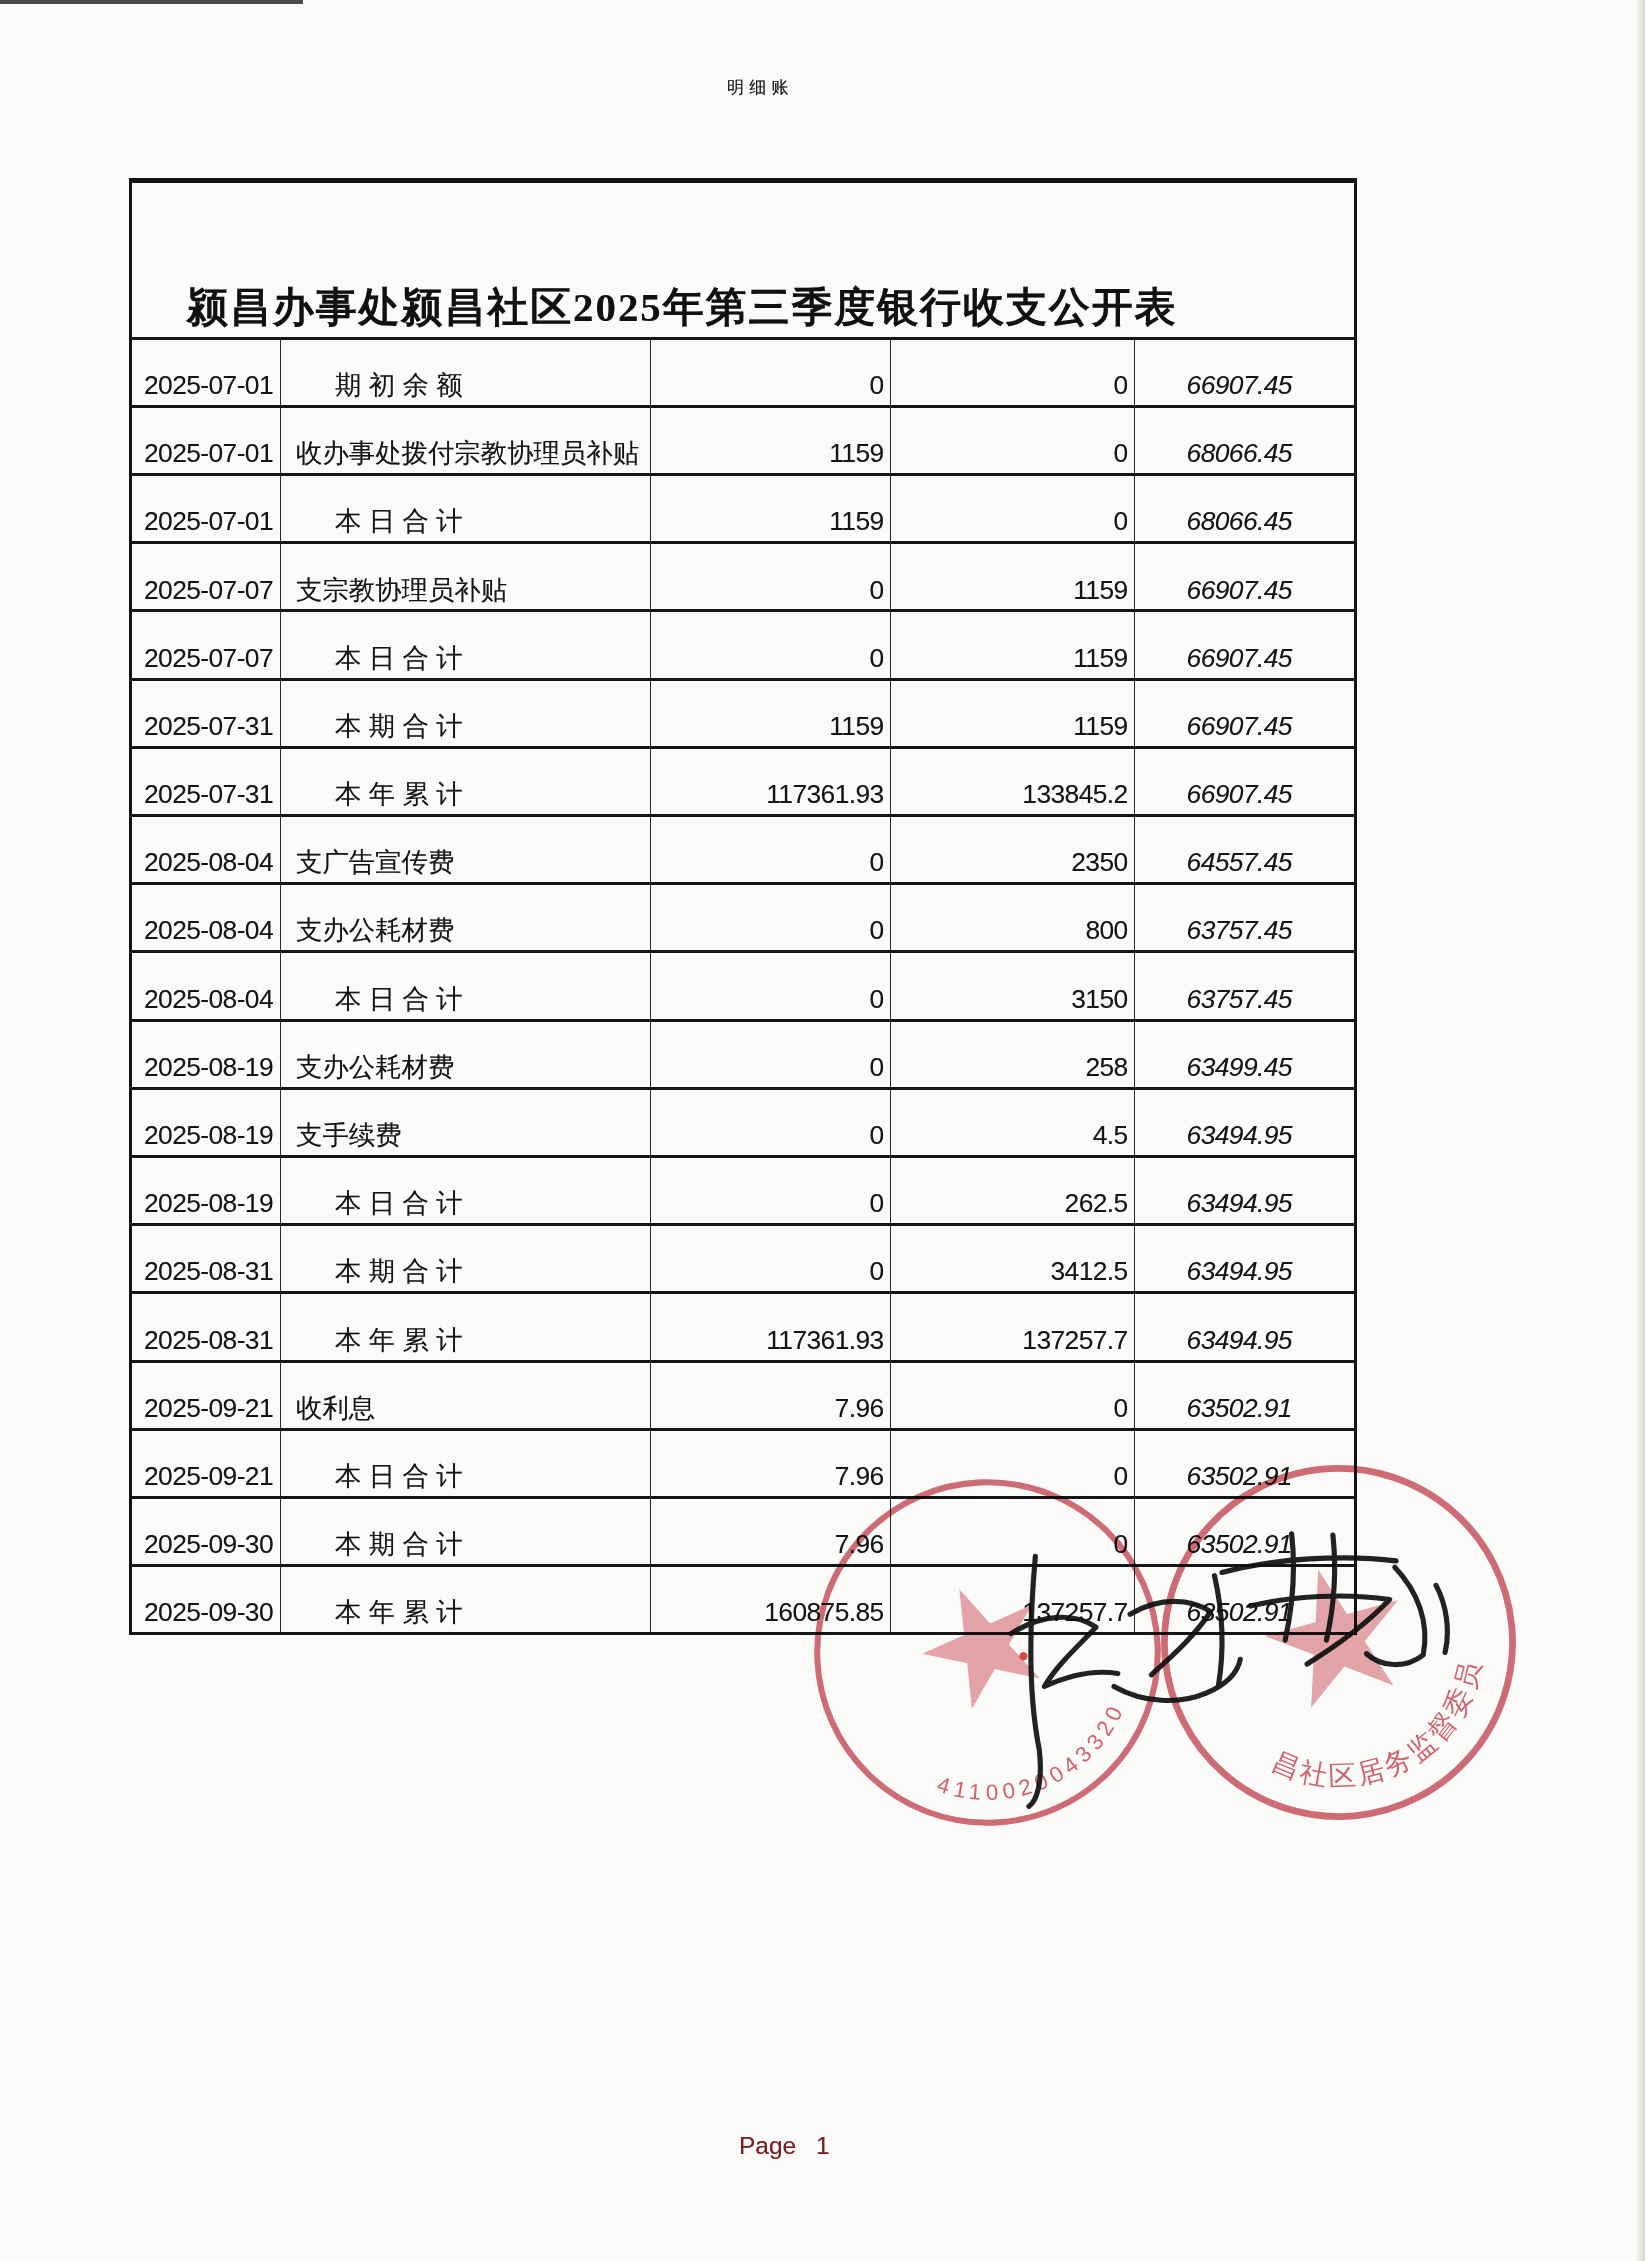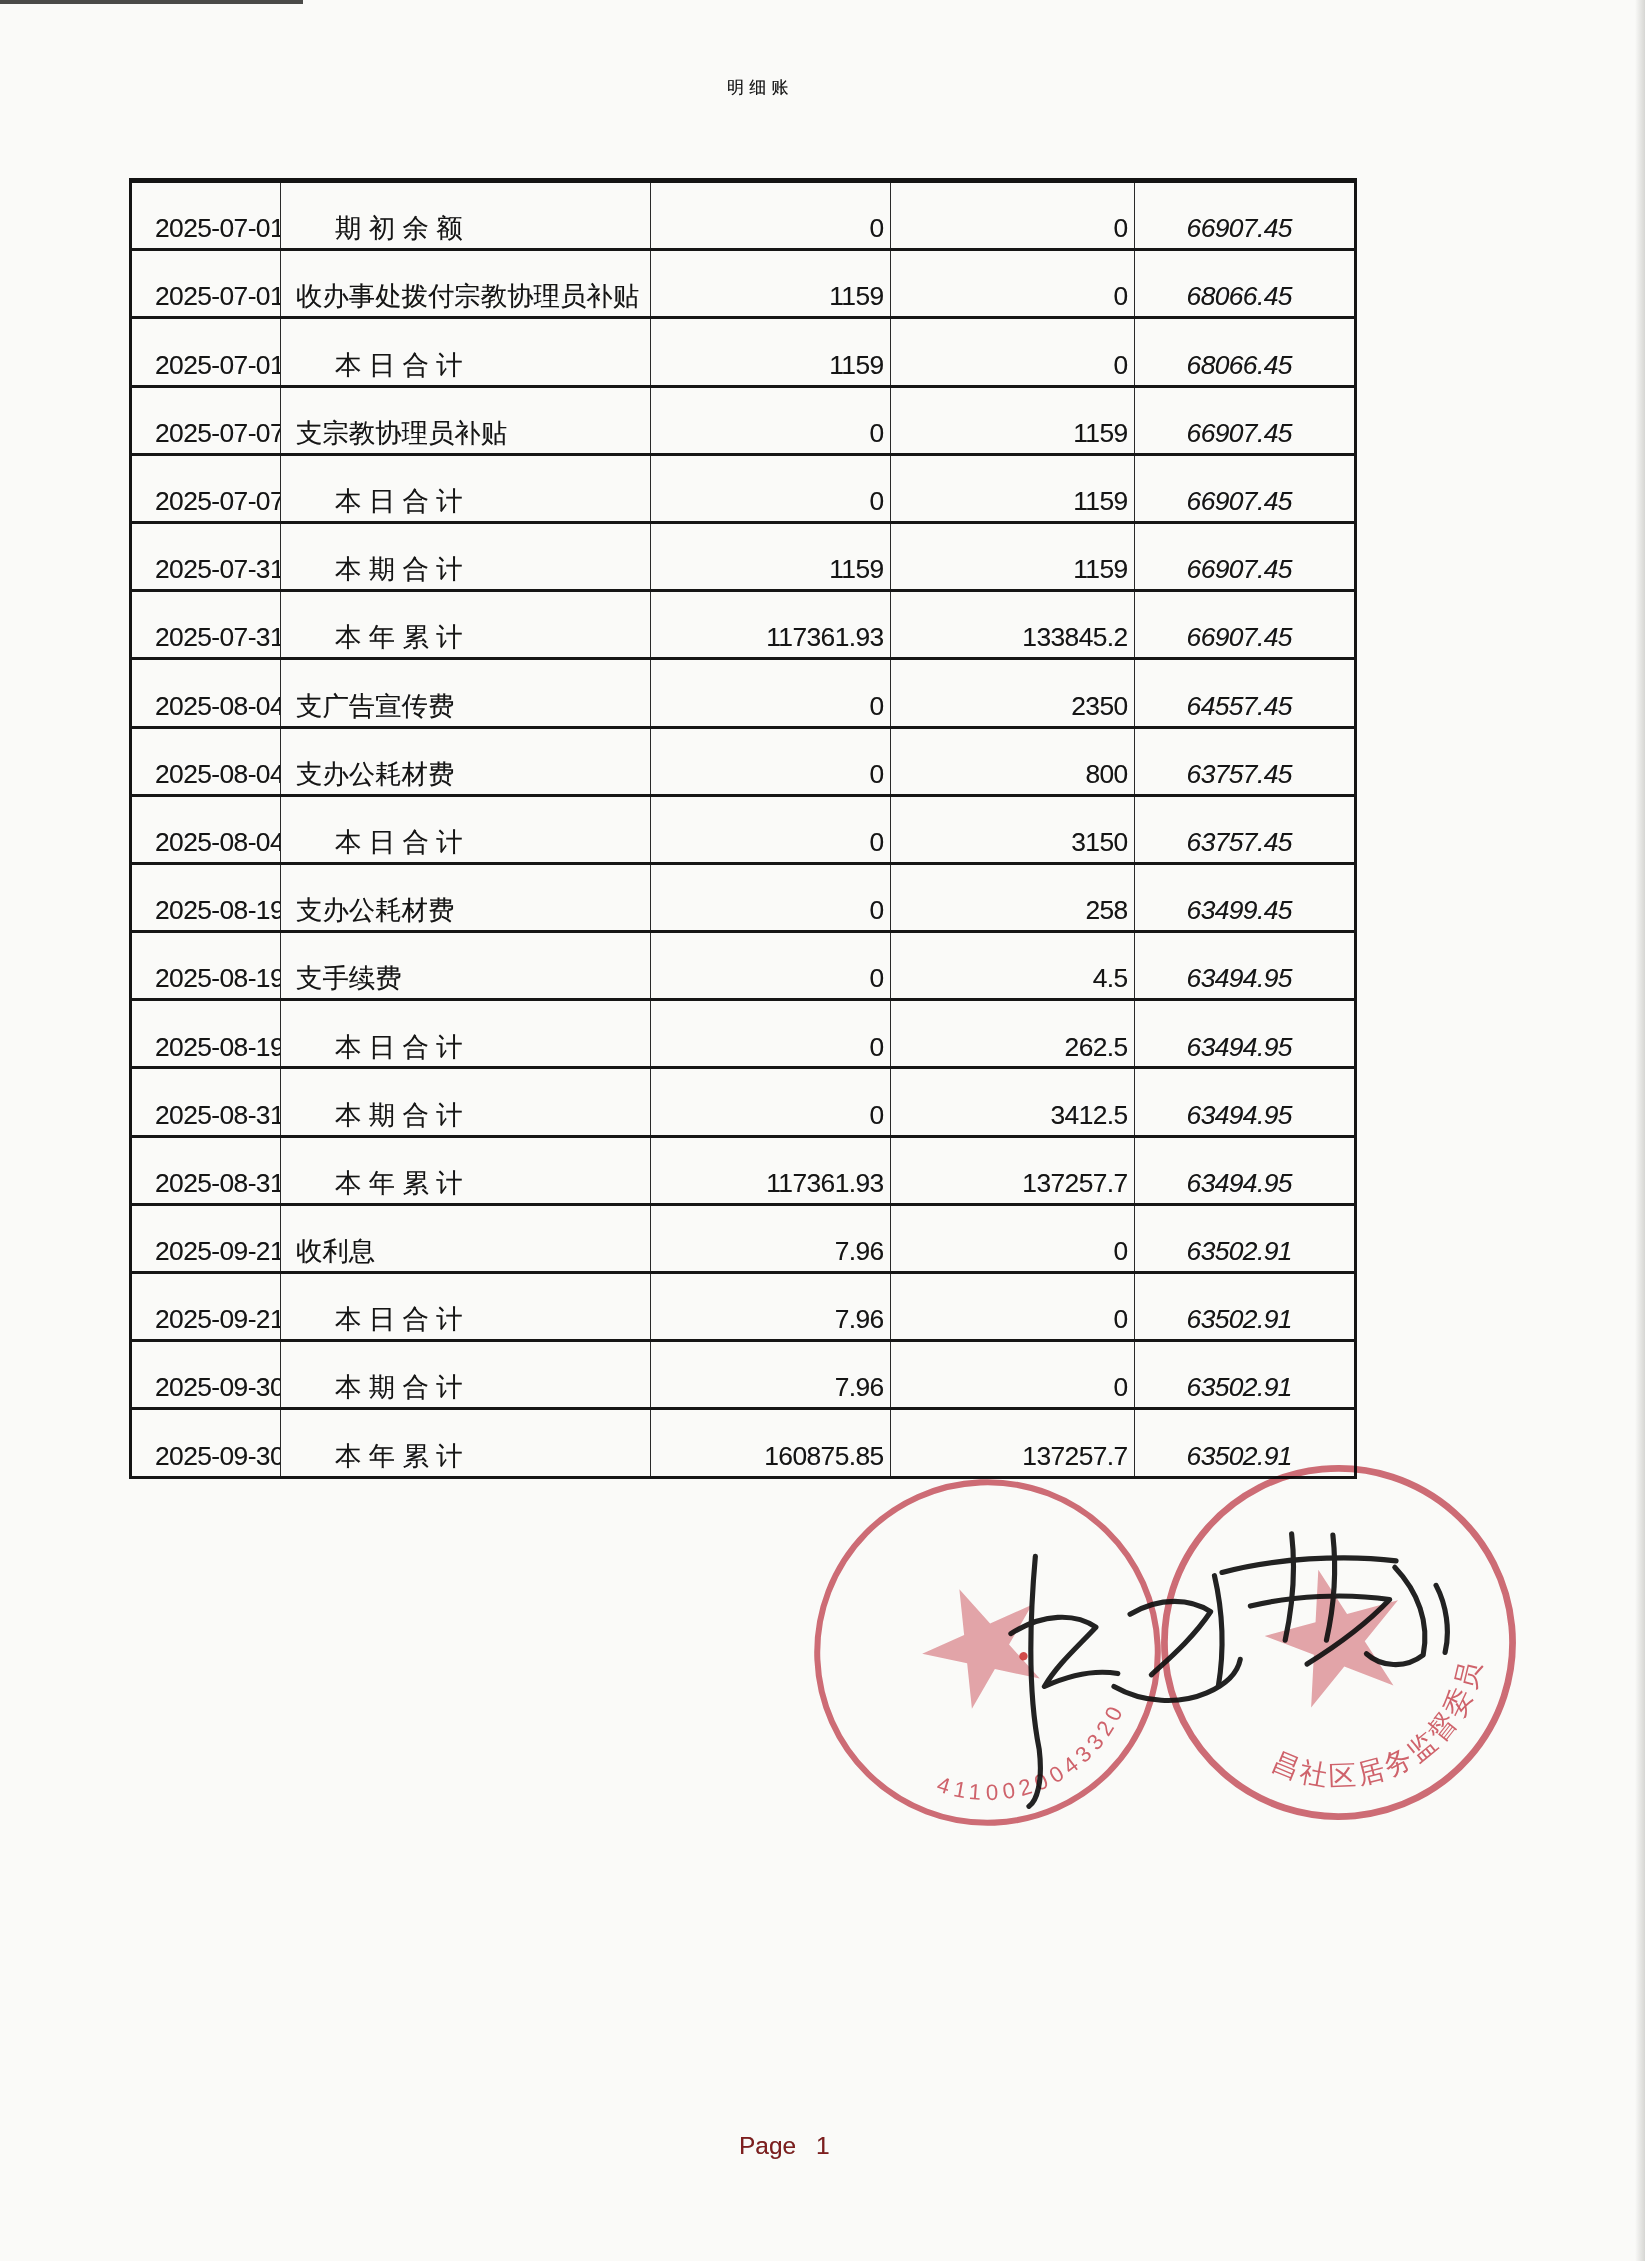--- a/index.html
+++ b/index.html
@@ -29,21 +29,21 @@
   .ledger .title-row th{
     height:146px; font-family:"Liberation Serif", serif; font-weight:700;
     font-size:41px; letter-spacing:1.9px; text-align:left;
     padding:0 0 7.7px 55px; color:#111;
   }
   .ledger .header-row th{
     height:64px; font-weight:400; font-size:26px; text-align:left;
     padding:0 0 6.4px 6.4px;
   }
   .ledger td{height:59px; font-size:26.4px; padding-bottom:5.2px; color:#151515;}
-  .ledger td.col-date{padding-left:23px; letter-spacing:-0.6px;}
+  .ledger td.col-date{padding-left:12px; letter-spacing:-0.6px;}
   .ledger td.col-summary{padding-left:15px;}
   .ledger td.col-summary.indent{padding-left:54px;}
   .ledger td.col-debit,.ledger td.col-credit{text-align:right; padding-right:6.4px; letter-spacing:-0.6px;}
   .ledger td.col-balance{text-align:center; padding-right:11.6px; letter-spacing:-0.6px;font-style:italic;}
   .stamp{position:absolute; mix-blend-mode:multiply; opacity:.9;}
   .stamp text{font-family:"Liberation Sans", sans-serif;}
   .signature{position:absolute;}
   .page-number{
     position:absolute; left:739px; top:2132px; font-size:24.5px; color:#7f1d1d;
     word-spacing:13px; text-shadow:0 0 0.6px rgba(0,0,0,.4);
@@ -61,20 +61,23 @@
 
   <table class="ledger">
     <colgroup>
       <col style="width:150px">
         <col style="width:370px">
         <col style="width:240px">
       <col style="width:244px">
         <col style="width:221px">
     </colgroup>
     <thead>
+      <tr class="title-row">
+        <th colspan="5">颍昌办事处颍昌社区2025年第三季度银行收支公开表</th>
+      </tr>
     </thead>
     <tbody>
         <tr>
           <td class="col-date">2025-07-01</td>
           <td class="col-summary indent">期 初 余 额</td>
           <td class="col-debit">0</td>
           <td class="col-credit">0</td>
           <td class="col-balance">66907.45</td>
         </tr>
         <tr>

